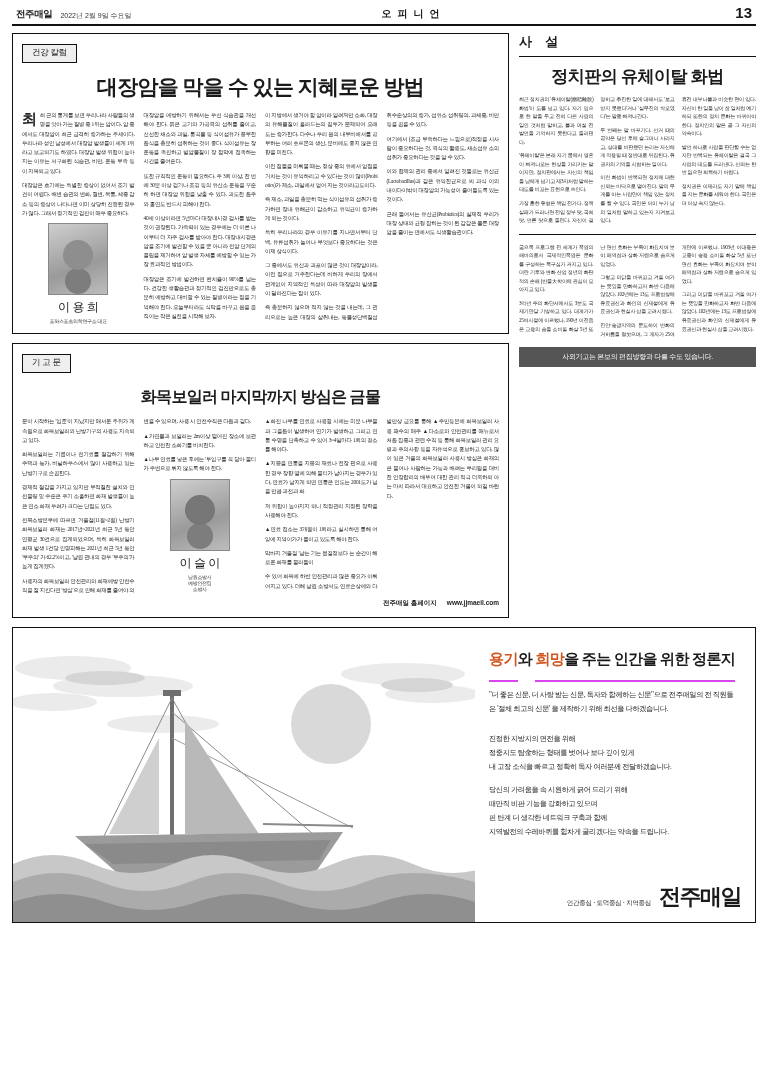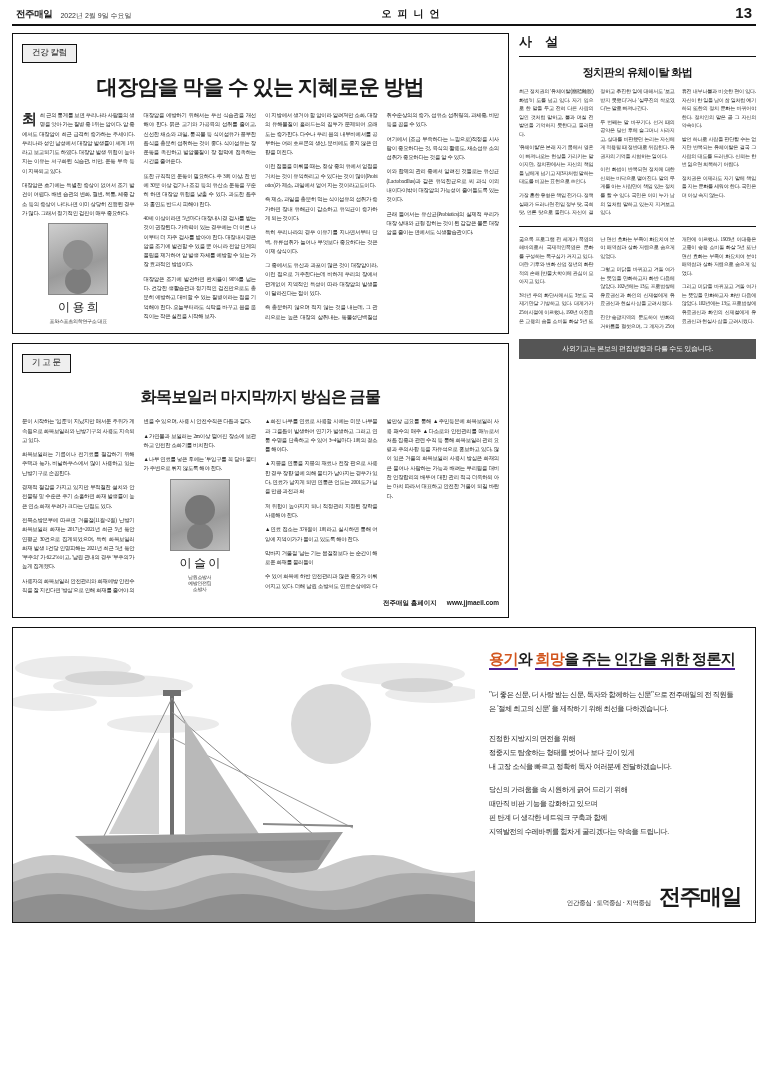--- a/index.html
+++ b/index.html
@@ -100,21 +100,21 @@
   }
   .author-role { font-size:5px; color:#333; margin-top:2px; letter-spacing:-0.3px; }
 
   
   .sasul-title {
     font-size:13px; font-weight:bold; letter-spacing:5px;
     font-family:"Liberation Serif", serif;
     border-bottom:1px solid #111; padding-bottom:5px; margin:0 0 8px 0;
   }
   .sasul-head {
-    text-align:center; font-size:11px; font-weight:bold; letter-spacing:-0.5px;
+    text-align:center; font-size:17px; font-weight:bold; letter-spacing:-0.5px;
     font-family:"Liberation Serif", serif;
     margin:4px 0 7px 0;
   }
   .sasul-cols { column-count:3; column-gap:7px; }
   .sasul-cols .ptext { font-size:5.1px; line-height:1.68; }
   .hr-thin { border:0; border-top:1px solid #111; margin:9px 0 8px 0; }
 
   .notice-bar {
     background:#555; color:#fff; text-align:center;
     font-size:7px; padding:5px 0; margin-top:9px; letter-spacing:-0.3px;
@@ -122,21 +122,21 @@
 
   
   .ad {
     margin-top:9px; border:1px solid #111; height:296px;
     display:flex; overflow:hidden; background:#fff;
   }
   .ad-art { width:462px; position:relative; background:#ffffff; overflow:hidden; }
   .ad-copy { flex:1; padding:22px 16px 12px 14px; position:relative; }
   .ad-slogan { font-size:15px; font-weight:bold; letter-spacing:-0.6px; font-family:"Liberation Serif", serif; }
   .ad-slogan .o { color:#d2561f; }
-  .ad-slogan .u { border-bottom:2px solid #4c1d95; padding-bottom:1px;}
+  .ad-slogan .u { border-bottom:2px solid #d946ef; padding-bottom:13px;}
   .ad-quote { margin-top:20px; font-size:7.2px; line-height:1.85; letter-spacing:-0.35px; font-family:"Liberation Serif", serif;}
   .ad-body { margin-top:16px; font-size:7.2px; line-height:1.95; letter-spacing:-0.35px; font-family:"Liberation Serif", serif;}
   .ad-body p { margin:0 0 9px 0; }
   .ad-foot { position:absolute; right:14px; bottom:10px; display:flex; align-items:flex-end; gap:8px; }
   .ad-foot-kw { font-size:6.5px; letter-spacing:-0.3px; padding-bottom:4px;}
   .ad-logo { font-size:22px; font-weight:bold; letter-spacing:-1.5px; font-family:"Liberation Serif", serif; }
 </style>
 </head>
 <body>
 

